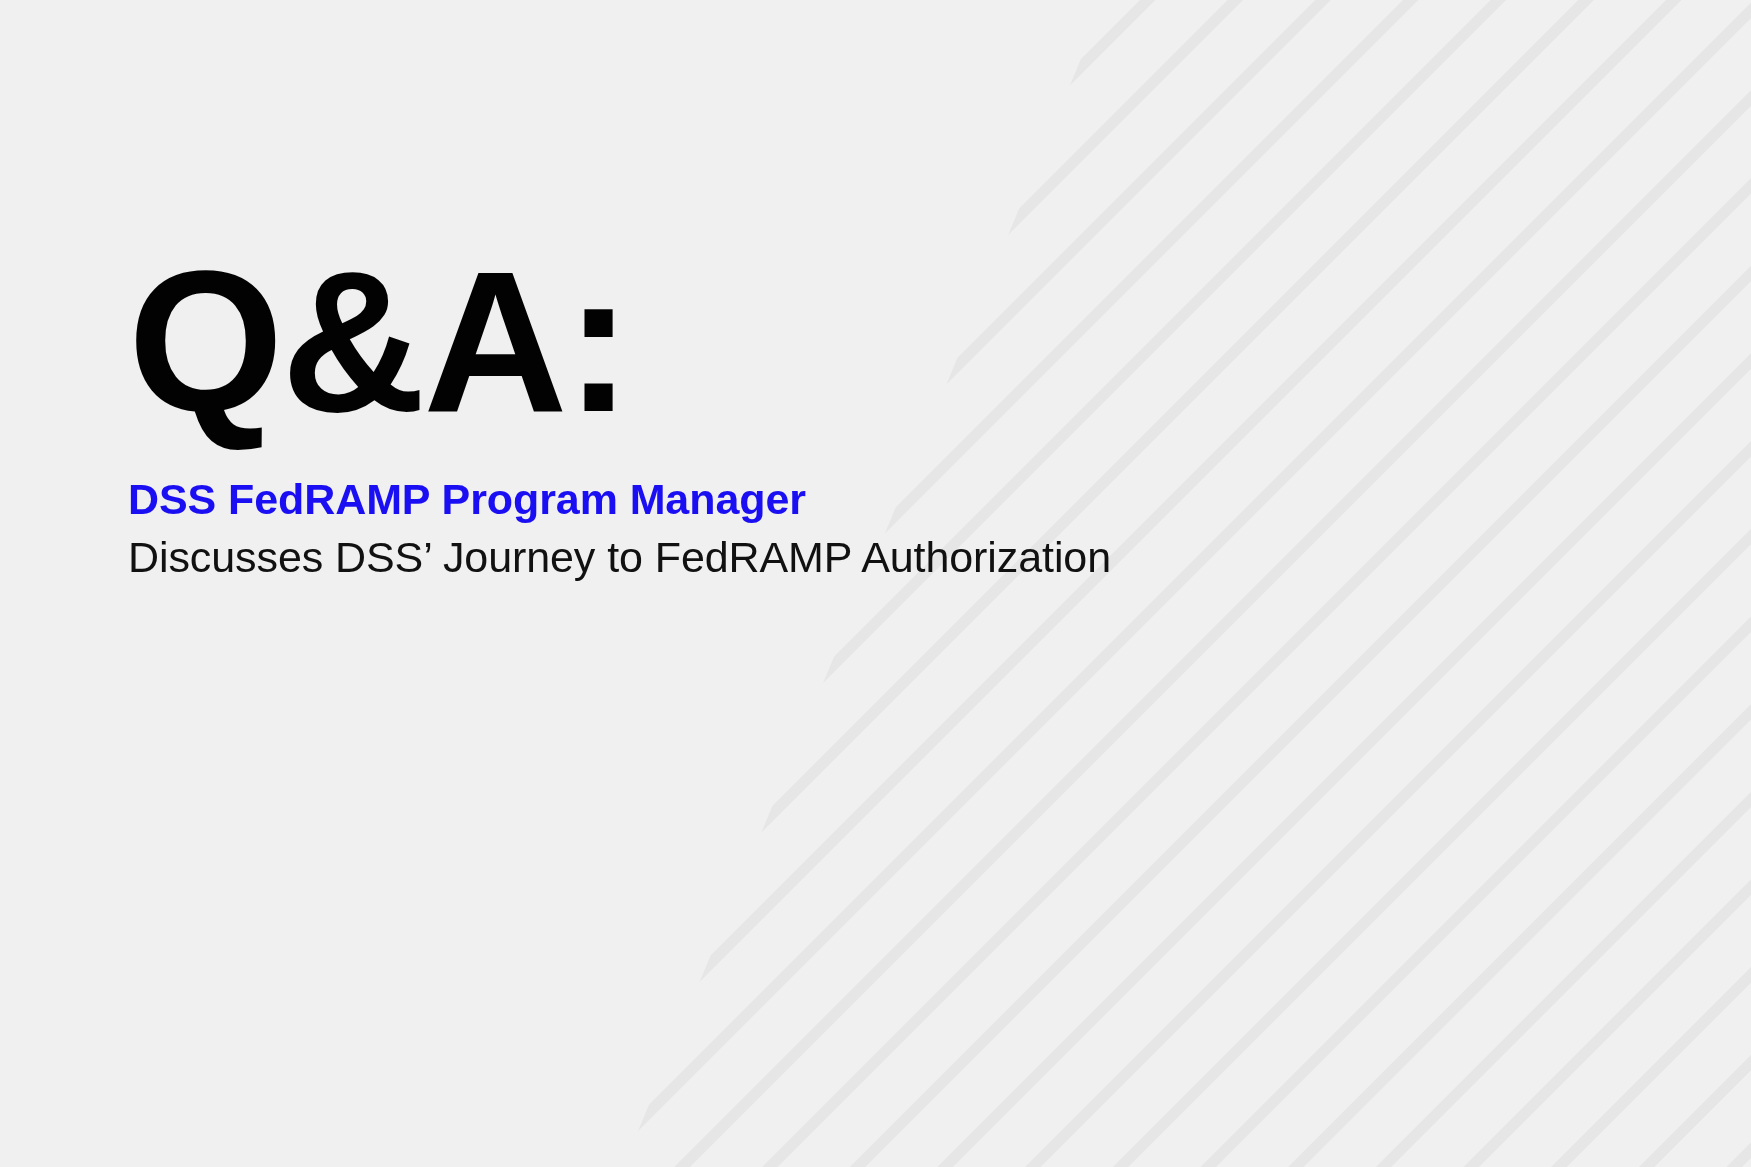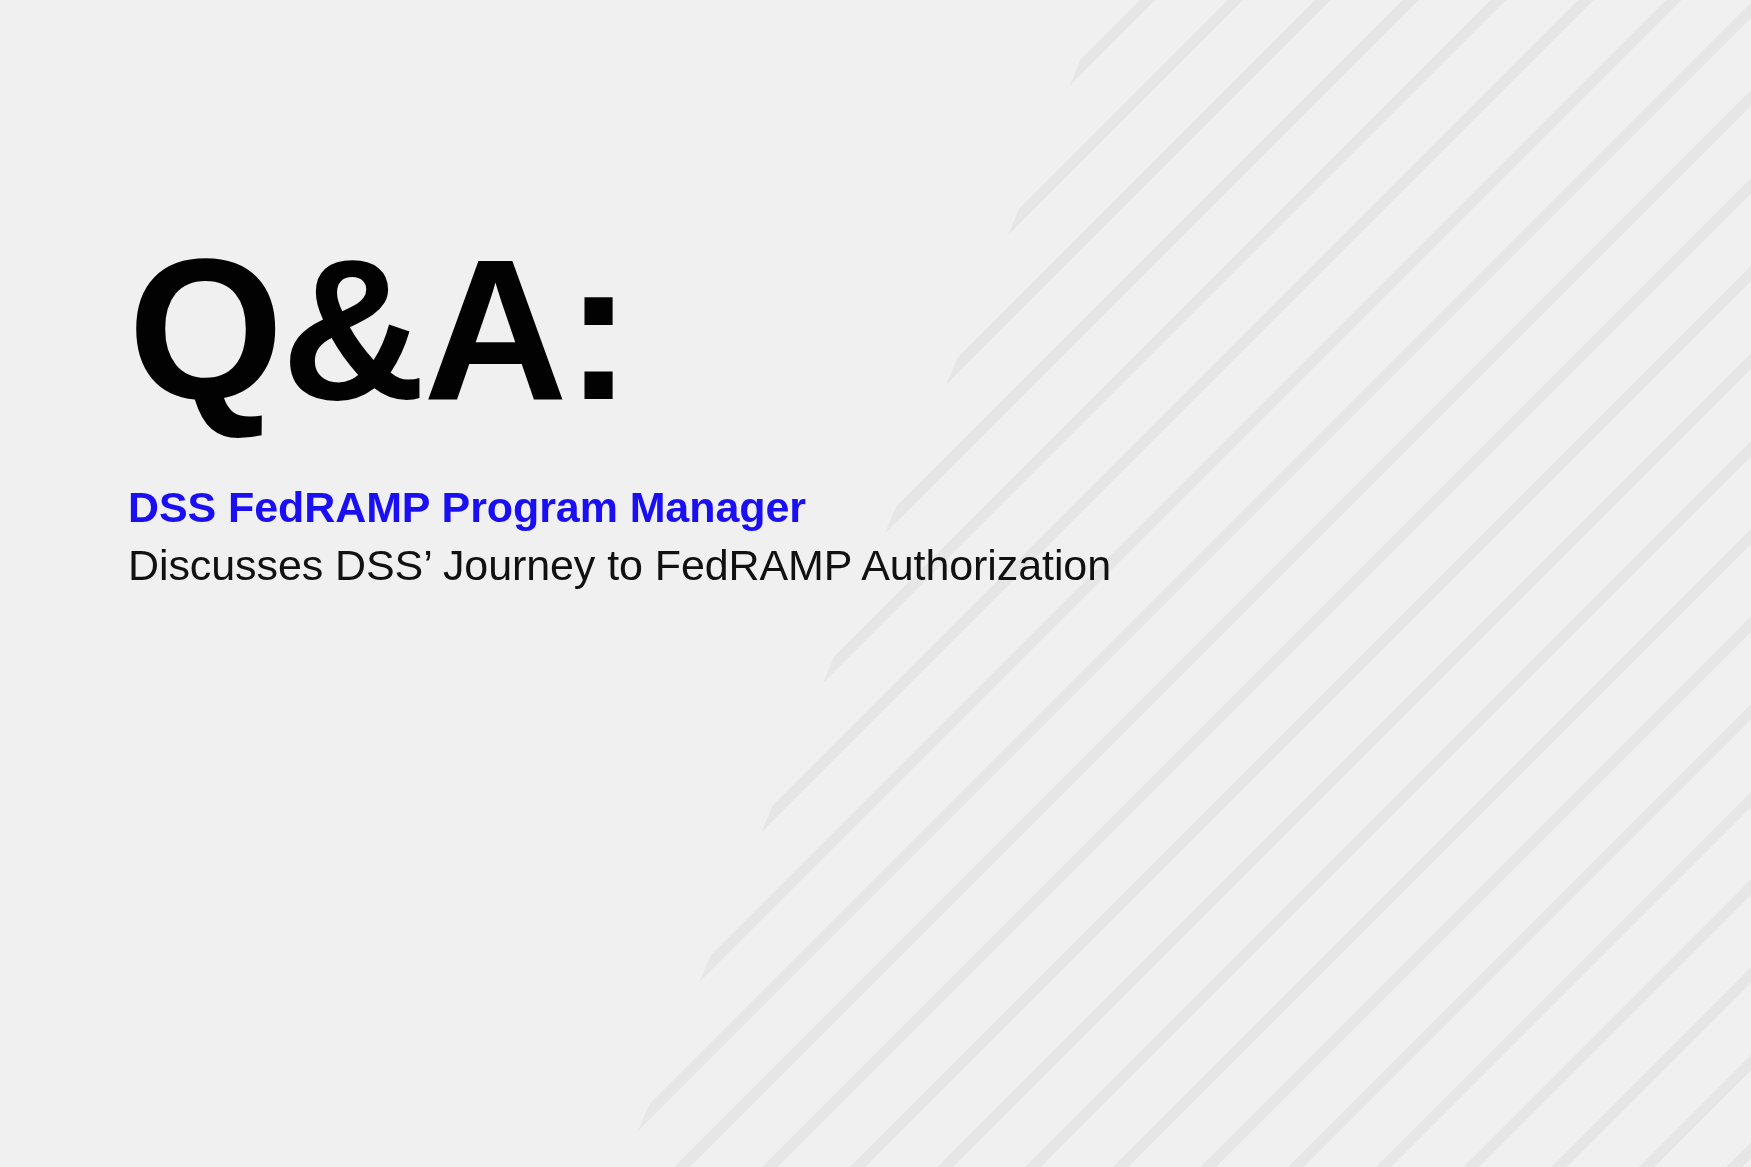--- a/index.html
+++ b/index.html
@@ -28,21 +28,21 @@
   .stripes-layer svg {
     display: block;
     width: 100%;
     height: 100%;
   }
 
   
   .text-block {
     position: absolute;
     left: 128px;
-    top: 236px;
+    top: 248px;
     width: 1400px;
   }
 
   .headline-wrap {
     line-height: 0.94;
   }
 
   .headline-qa {
     display: block;
     font-size: 200px;
@@ -56,21 +56,21 @@
     display: block;
     font-size: 200px;
     font-weight: 300;
     letter-spacing: -0.006em;
     color: #0a0a0a;
     white-space: pre;
     margin-top: -14px;
   }
 
   .subtitle-block {
-    margin-top: 58px;
+    margin-top: 38px;
     line-height: 1.20;
   }
 
   .subtitle-role {
     display: block;
     font-size: 43px;
     font-weight: 700;
     letter-spacing: -0.002em;
     color: #1a0ef2;
     white-space: pre;

